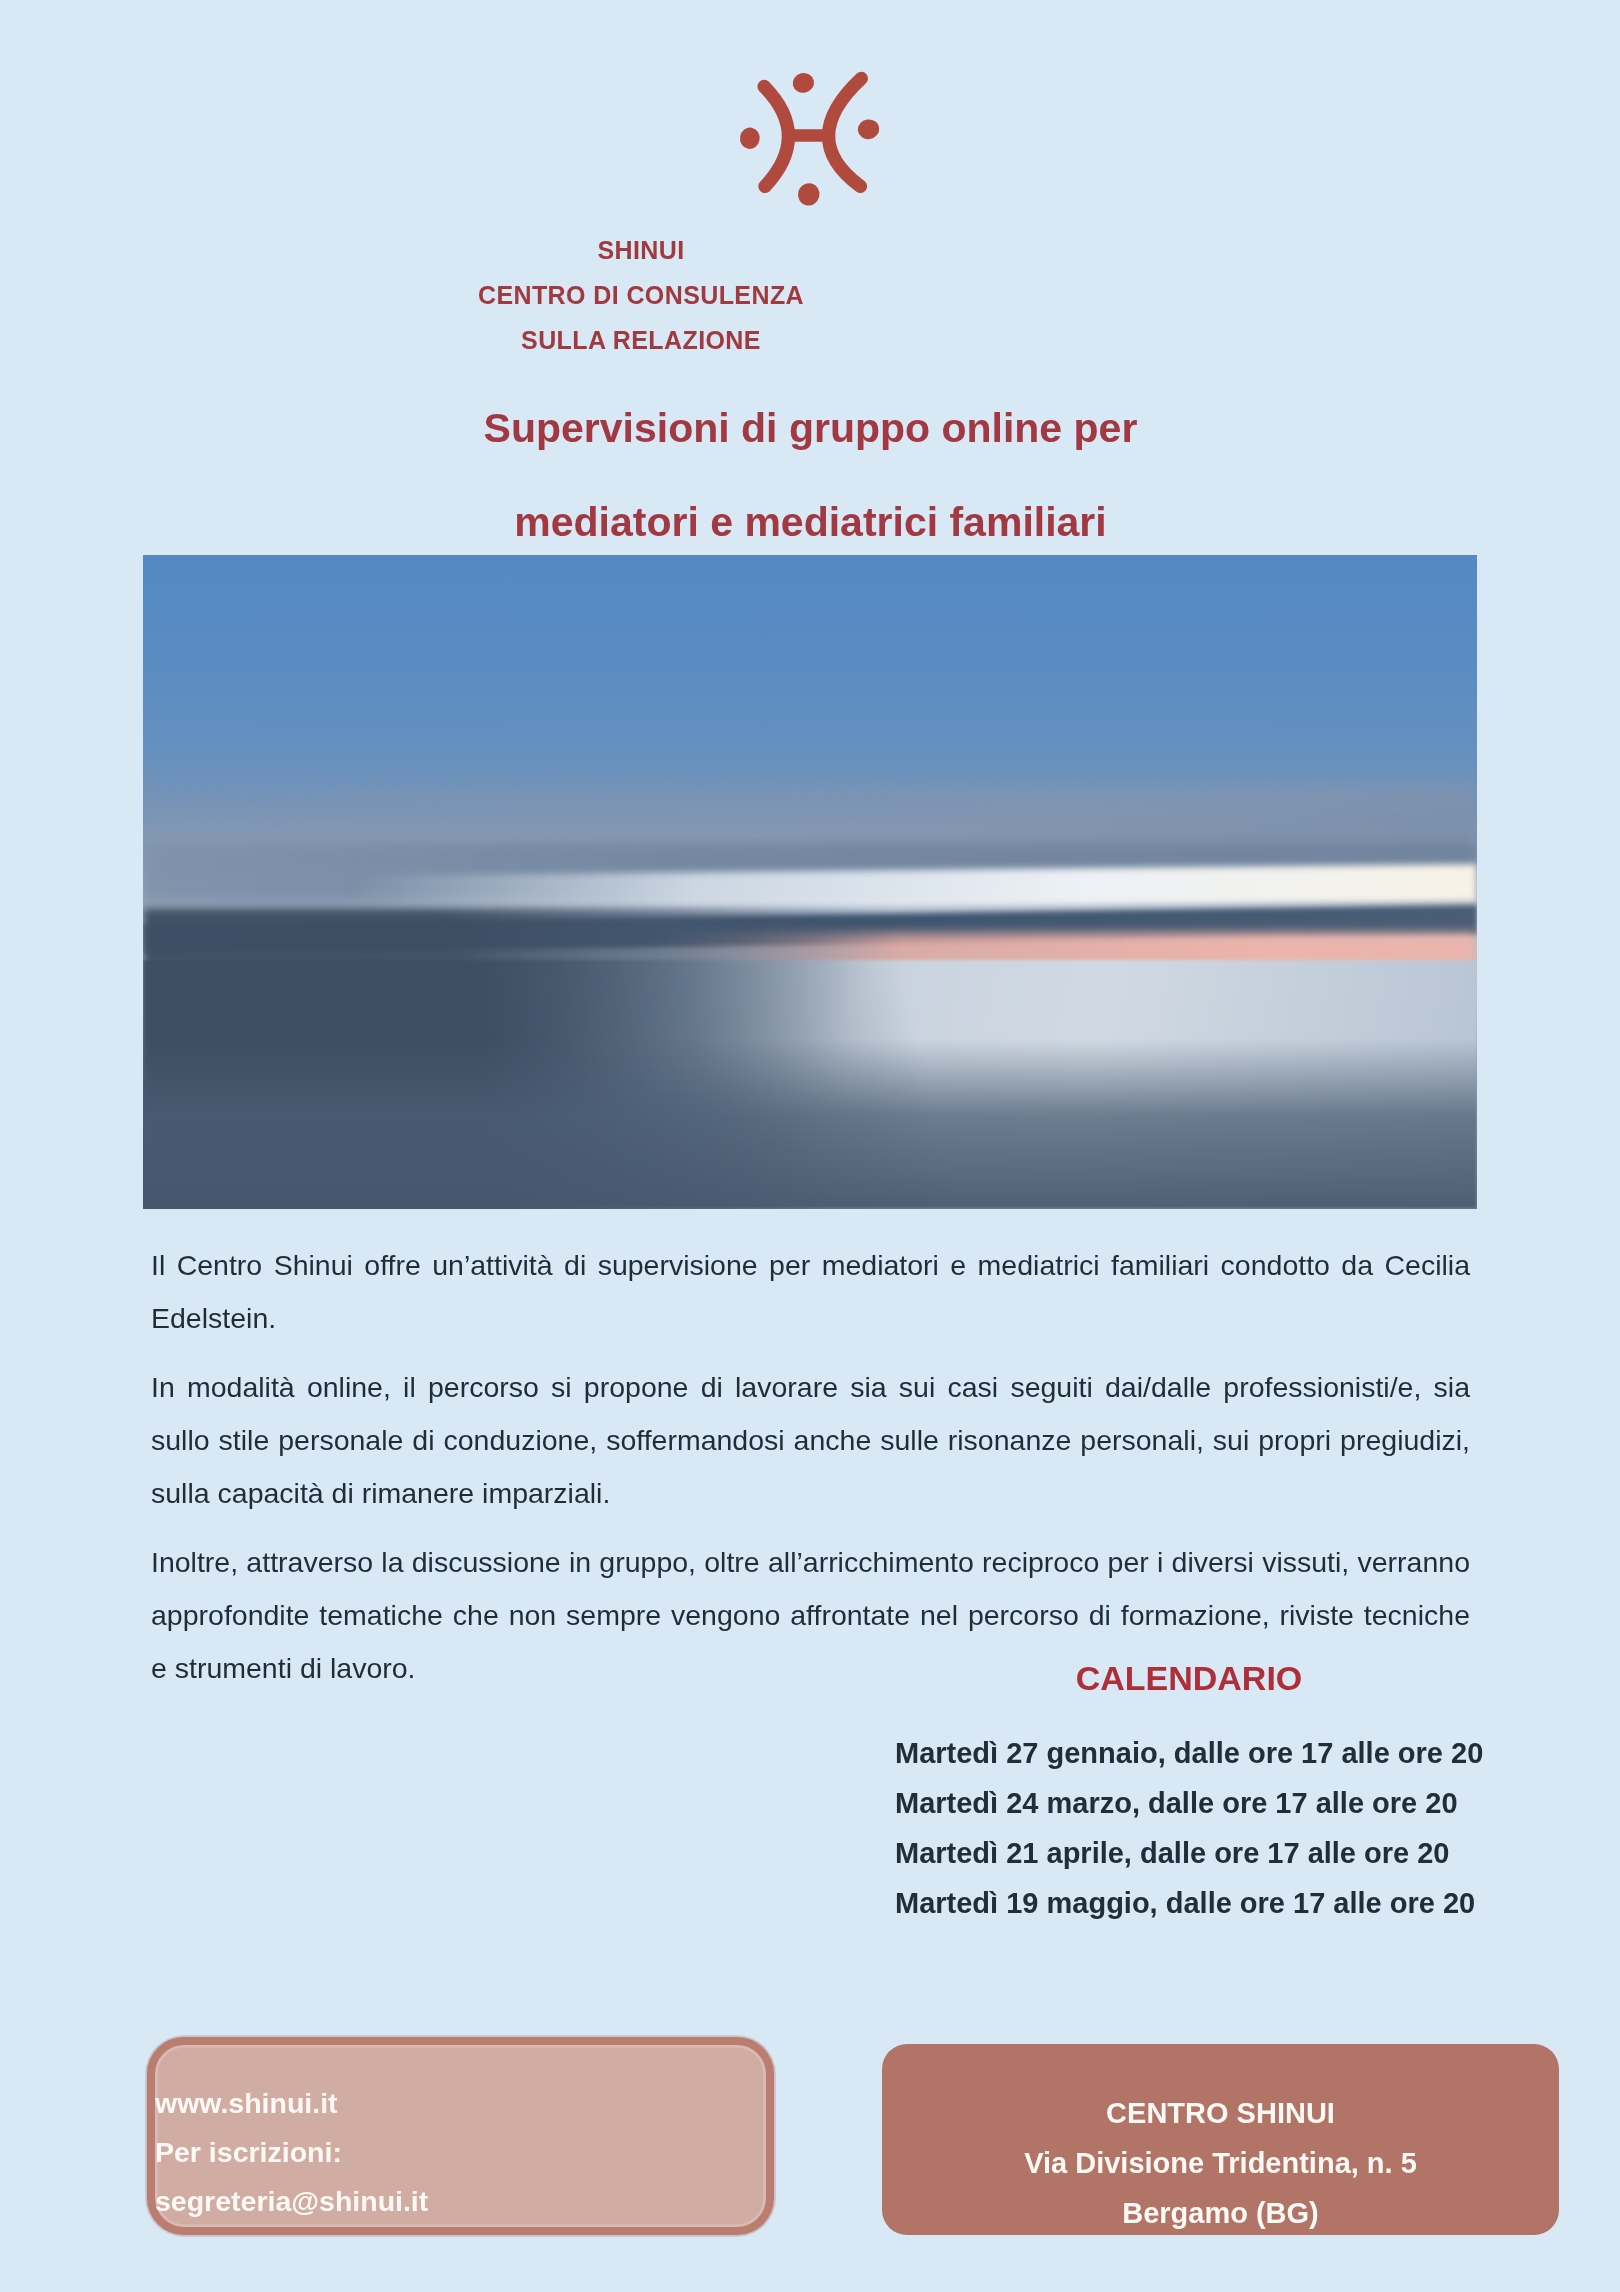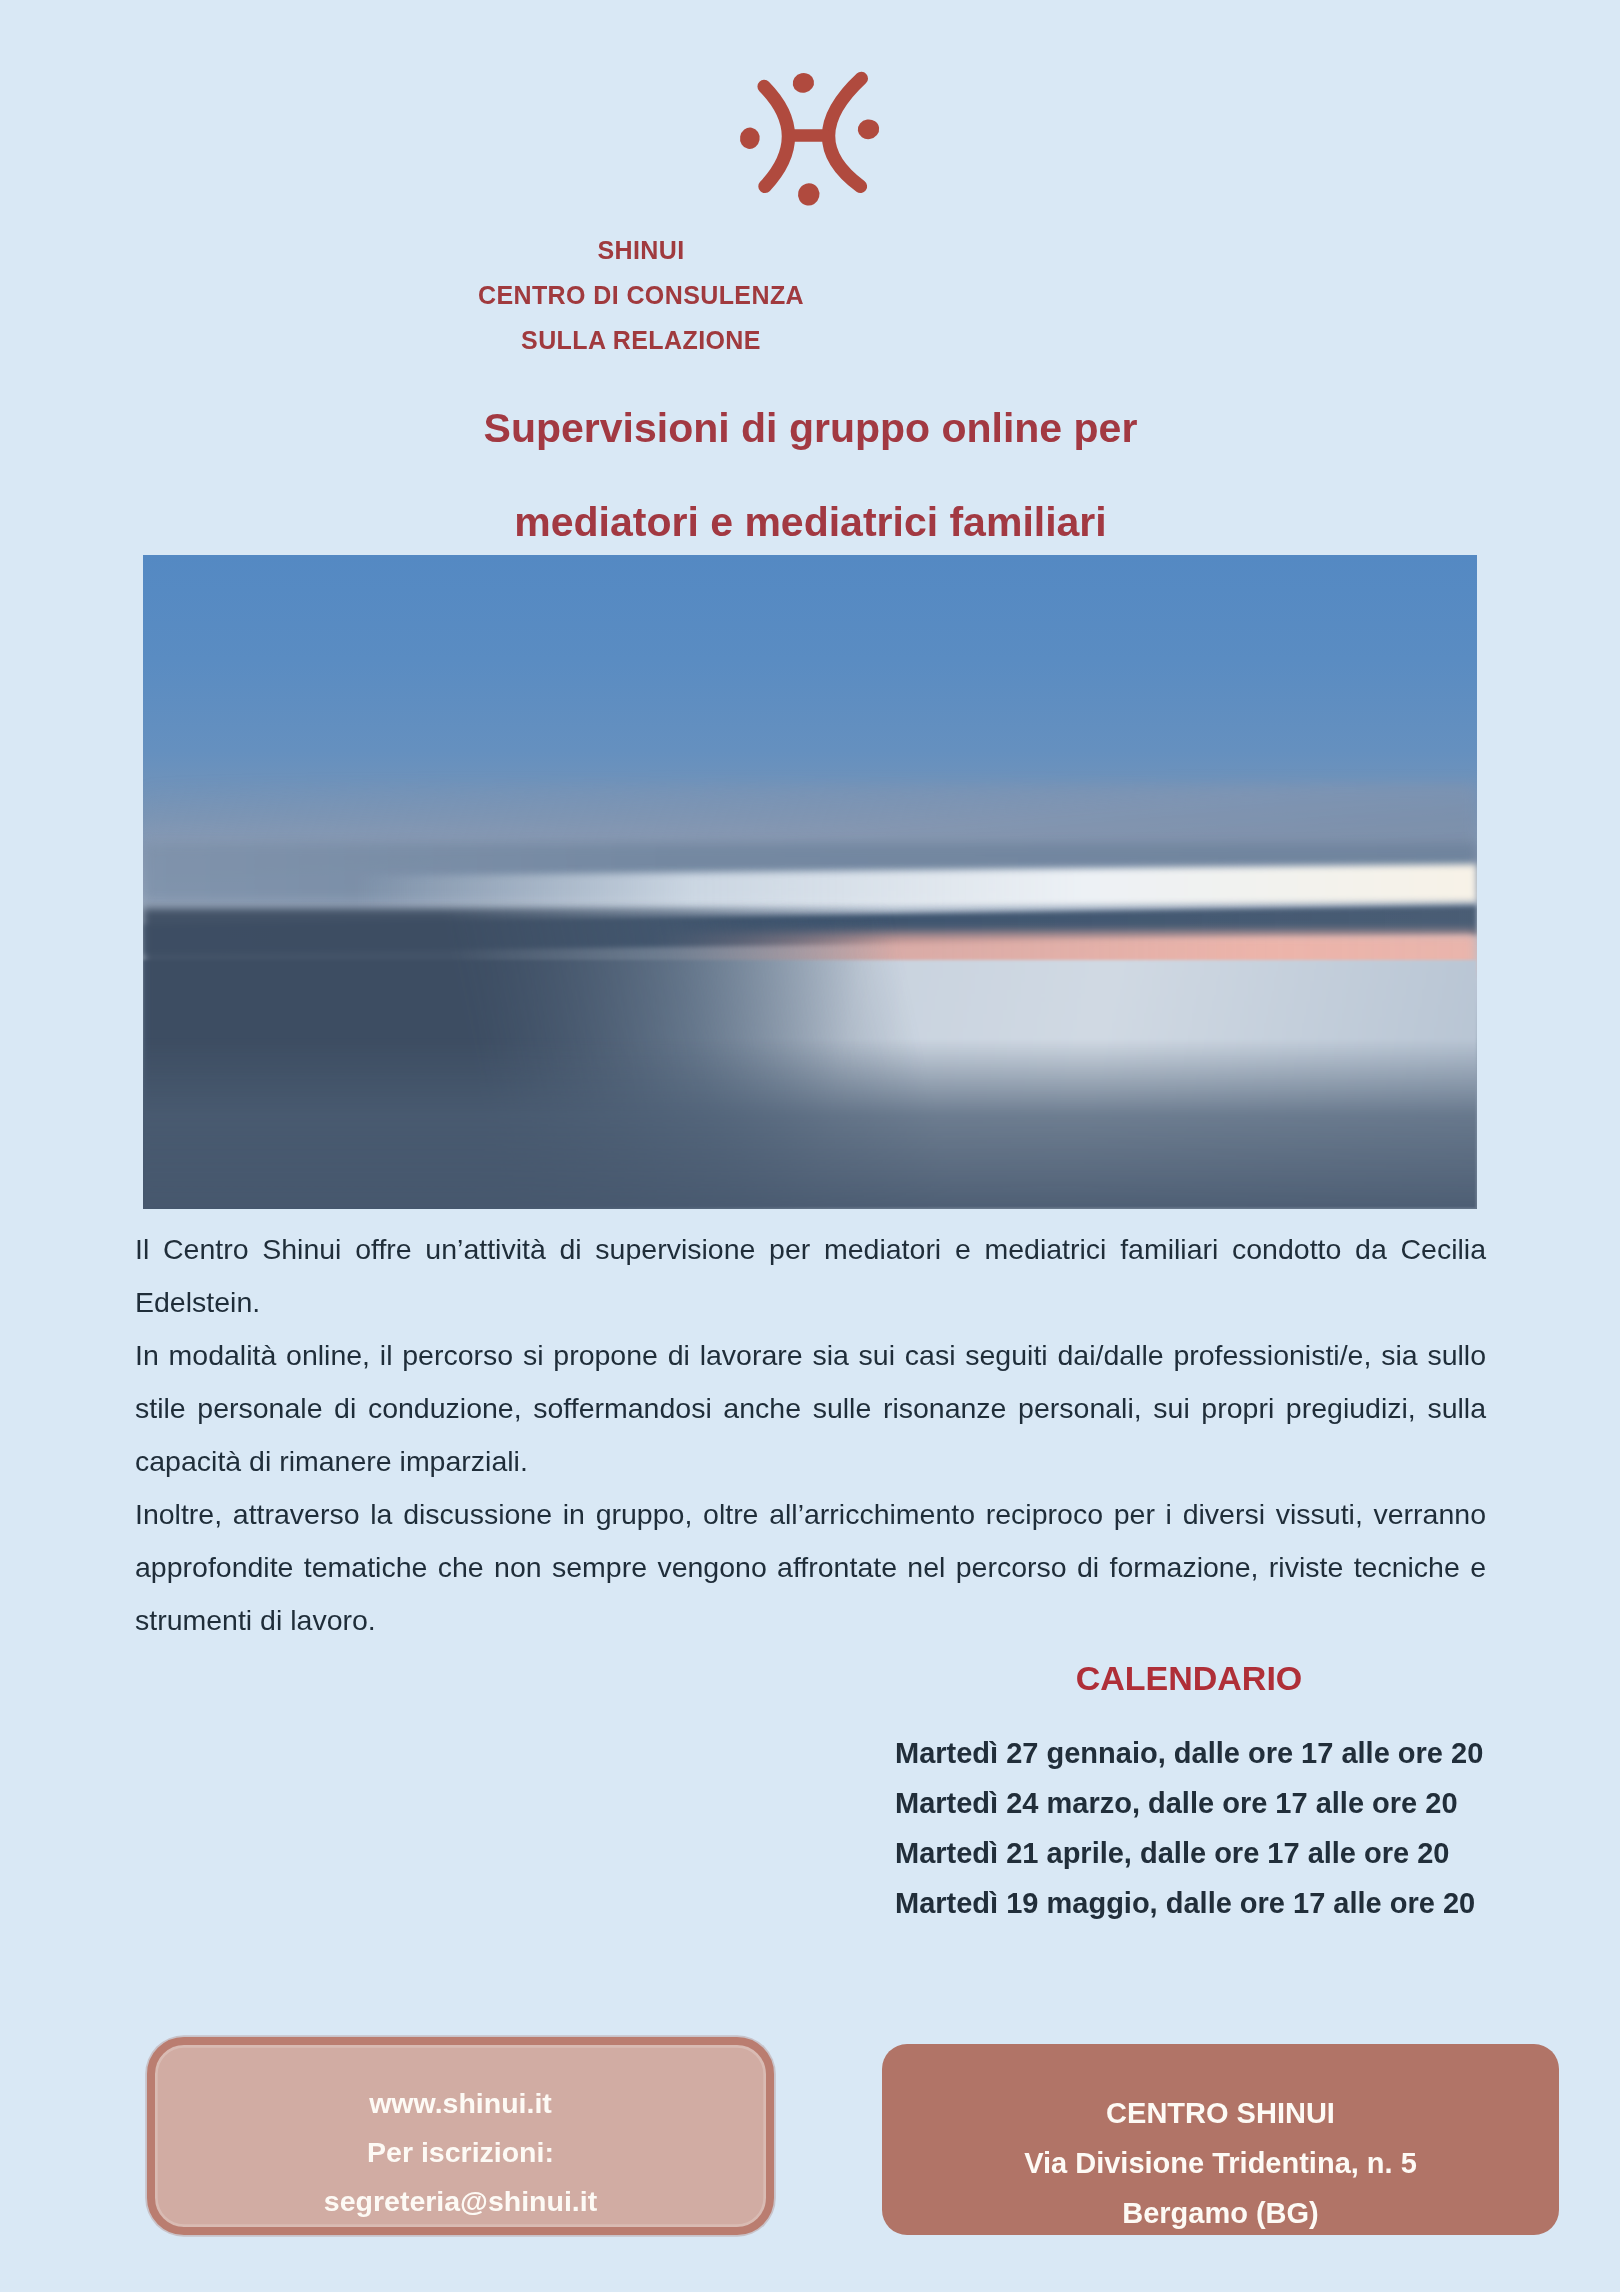--- a/index.html
+++ b/index.html
@@ -59,21 +59,21 @@
     filter:blur(4.5px);}
   .ph-bottom{left:0;bottom:0;width:100%;height:26%;
     background:linear-gradient(180deg, rgba(75,92,114,0) 0%, rgba(76,94,116,0.75) 45%, rgba(71,88,110,0.95) 100%);
     filter:blur(1.8px);}
   
   .body-text{
     position:absolute;left:135px;top:1223px;width:1351px;
     font-size:28.5px;line-height:53px;color:#1f2d39;
     text-align:justify;
   }
-  .body-text p{margin:0;}
+  .body-text p{margin:16px;}
   
   .calendar-heading{
     position:absolute;left:895px;top:1659px;width:588px;
     text-align:center;font-weight:bold;font-size:34px;color:#af2f38;
   }
   .calendar-list{
     position:absolute;left:895px;top:1728px;width:642px;
     font-weight:bold;font-size:29px;line-height:50px;color:#212e3a;
   }
   
@@ -82,21 +82,21 @@
     text-align:center;font-weight:bold;font-size:30px;line-height:52px;color:#212e3a;
   }
   
   .contact-box{
     position:absolute;left:147px;top:2037px;width:627px;height:198px;
     box-sizing:border-box;
     background:#d1aca3;
     border:8px solid #ba7d70;
     border-radius:37px;
     box-shadow:0 0 0 1.8px rgba(150,85,70,0.25), inset 0 0 0 2.7px rgba(255,255,255,0.18);
-    text-align:center;color:#fdfaf5;
+    color:#fdfaf5;
     font-weight:bold;font-size:28.5px;line-height:49px;
     padding-top:34px;
   }
   .address-box{
     position:absolute;left:882px;top:2044px;width:677px;height:191px;
     box-sizing:border-box;
     background:#b17467;
     border-radius:25px;
     text-align:center;color:#fdfaf5;
     font-weight:bold;font-size:29px;line-height:50px;

